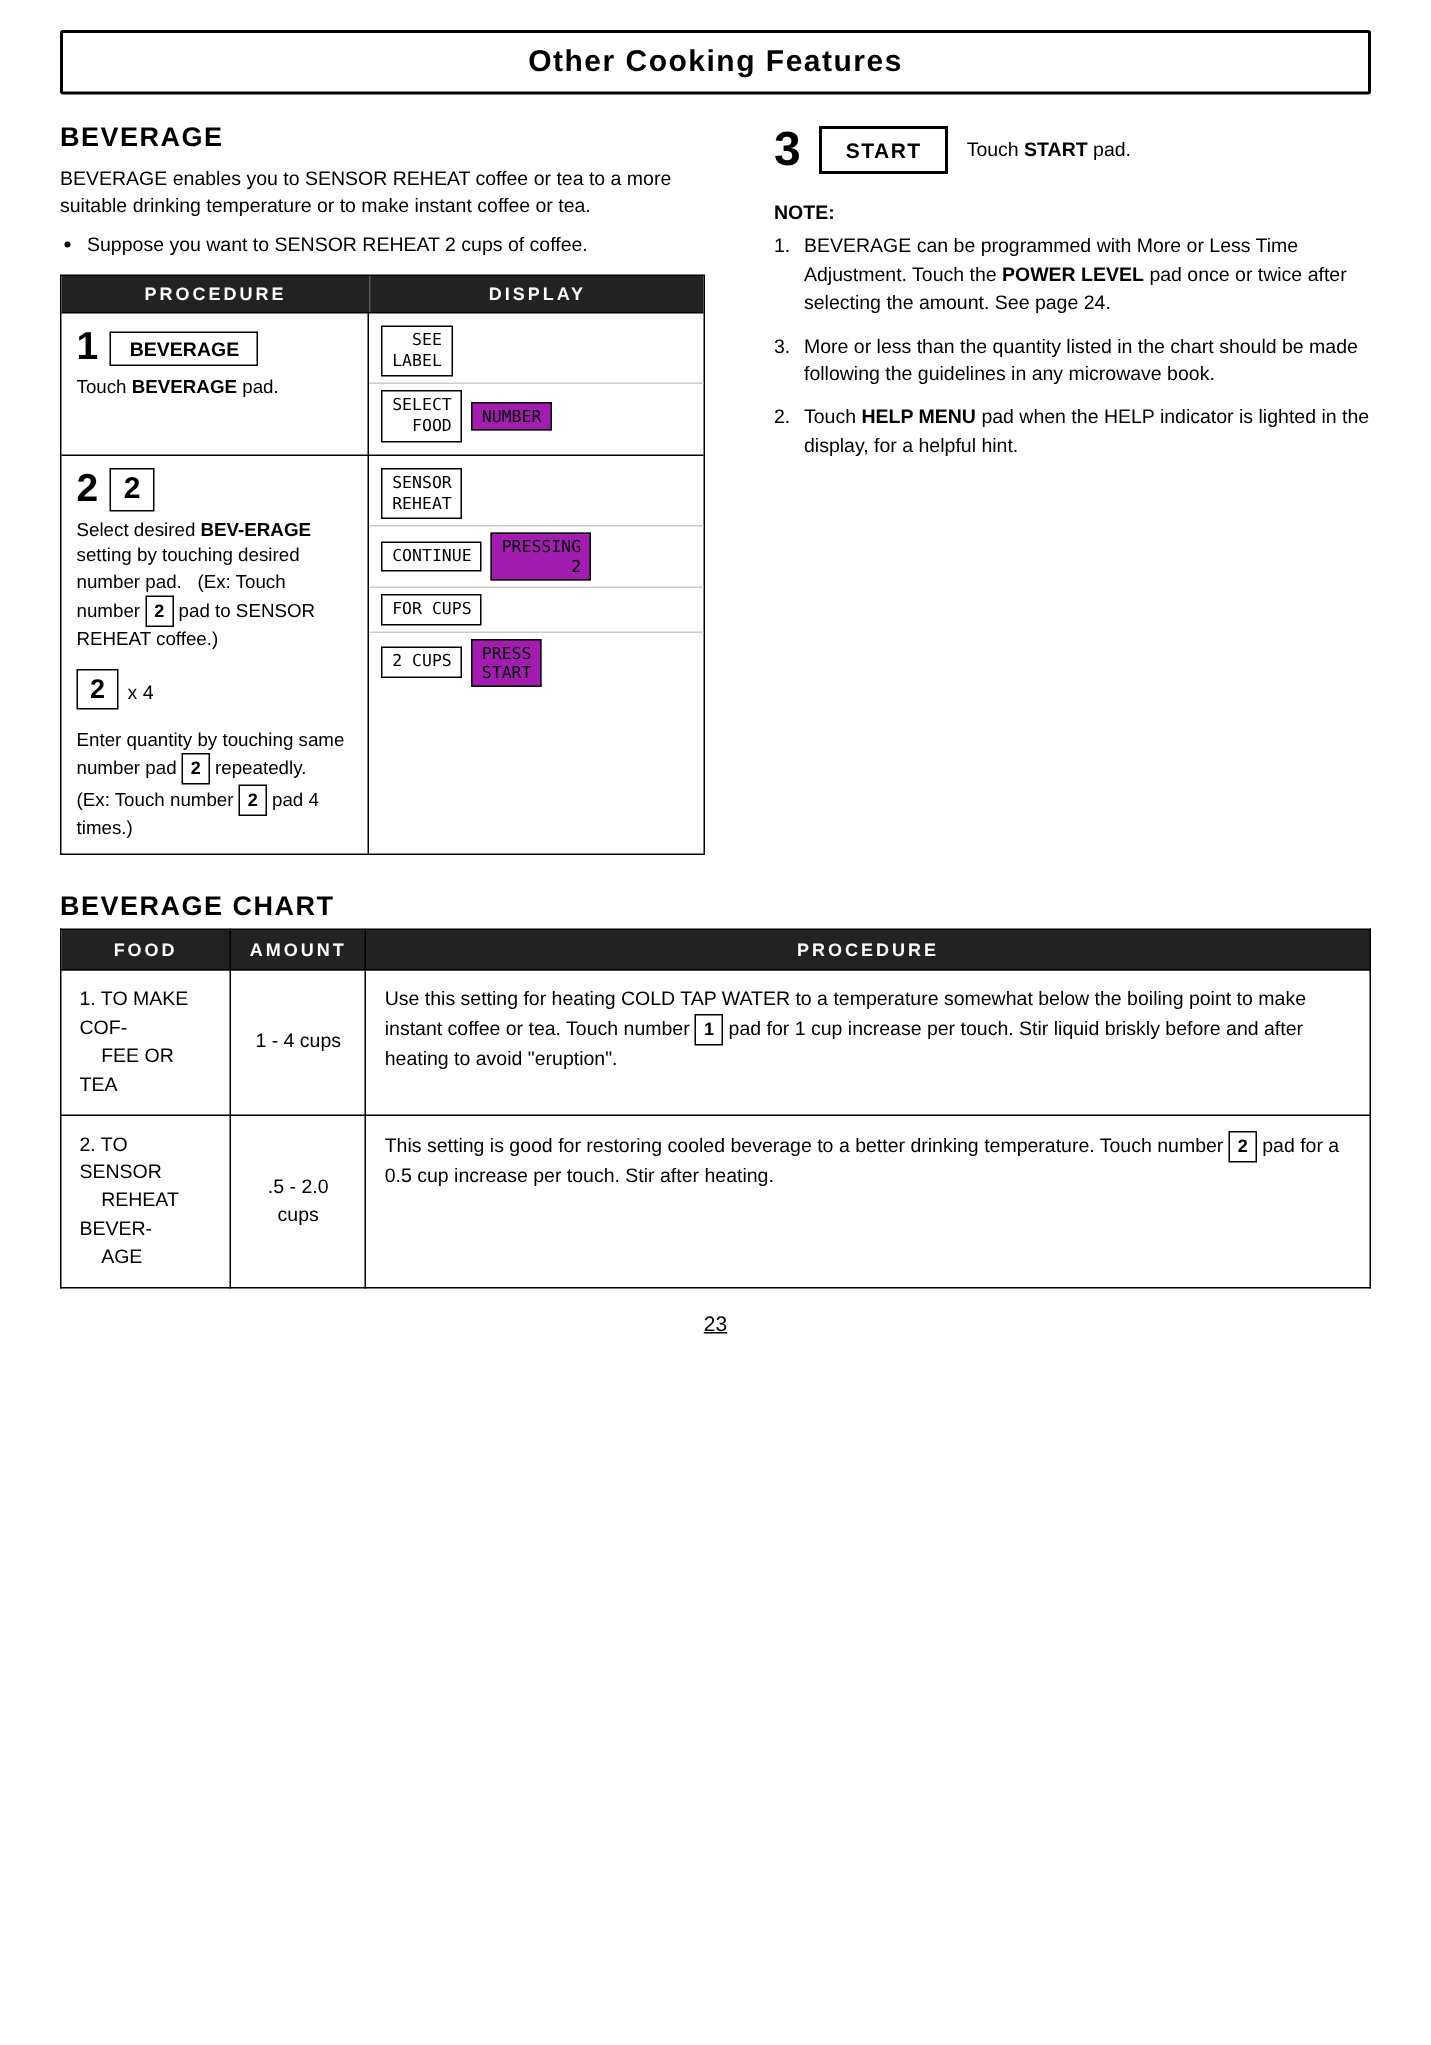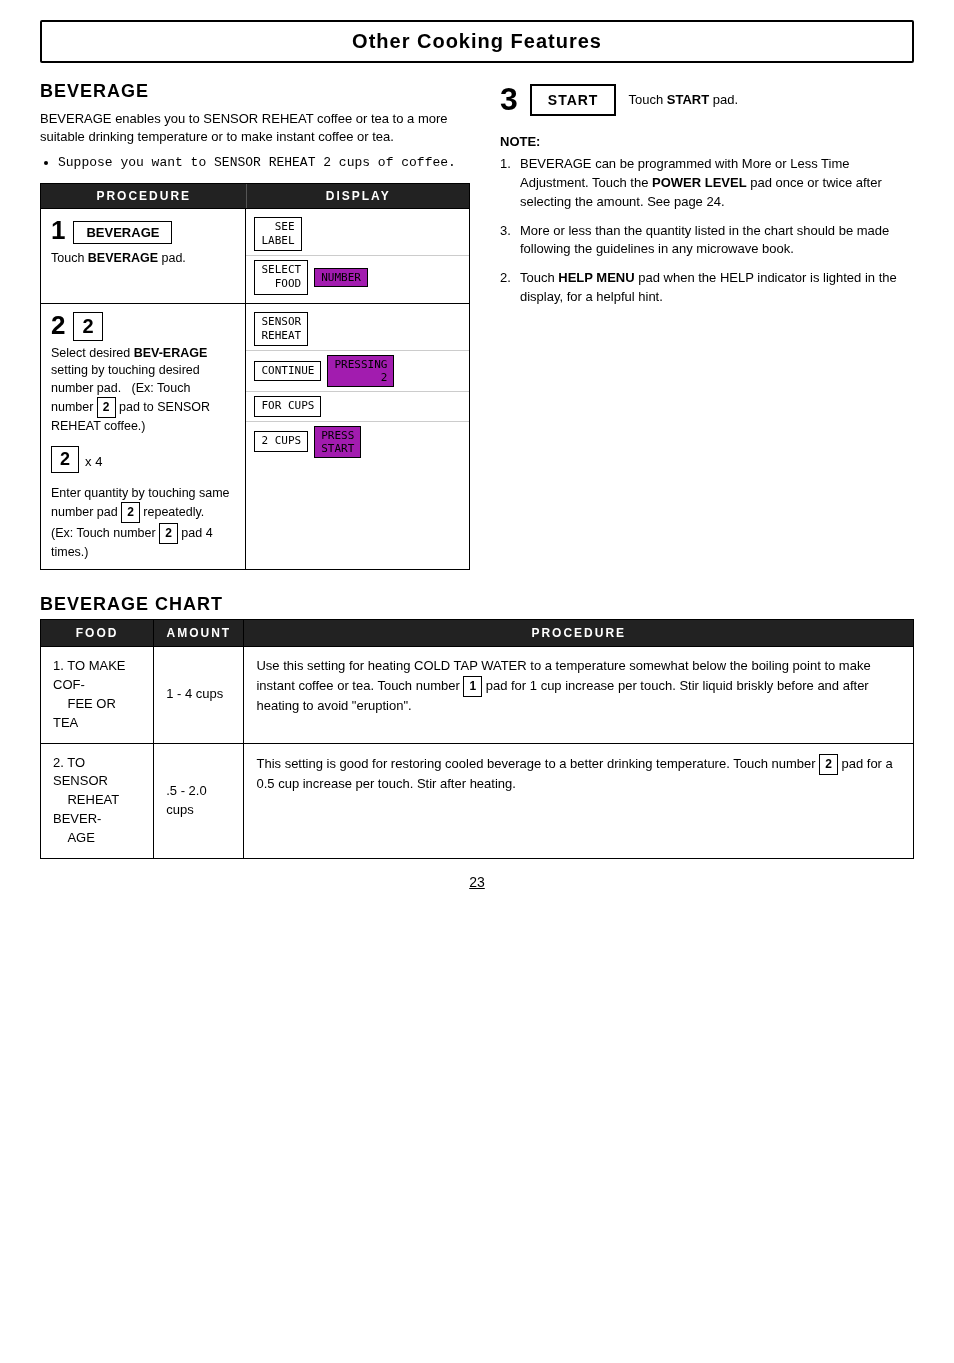--- a/index.html
+++ b/index.html
@@ -30,21 +30,21 @@
       font-size: 18px;
       font-weight: 900;
       letter-spacing: 1px;
       margin-bottom: 8px;
       text-transform: uppercase;
     }
 
     
     .two-col {
       display: flex;
-      gap: 30px;
+      gap: 46px;
       margin-bottom: 24px;
     }
     .left-col { flex: 0 0 430px; }
     .right-col { flex: 1; }
 
     
     .intro-text {
       font-size: 13px;
       margin-bottom: 8px;
       line-height: 1.4;
@@ -245,20 +245,21 @@
       vertical-align: top;
       font-size: 13px;
       line-height: 1.45;
     }
     .beverage-chart td.food-col {
       font-size: 13px;
       font-weight: normal;
       vertical-align: middle;
     }
     .beverage-chart td.amount-col {
+      text-align: center;
       vertical-align: middle;
     }
 
     
     .page-number {
       text-align: center;
       margin-top: 15px;
       font-size: 14px;
       text-decoration: underline;
     }
@@ -267,21 +268,21 @@
 <body>
 
 <div class="page-header">Other Cooking Features</div>
 
 <div class="two-col">
   <div class="left-col">
     <div class="section-title">BEVERAGE</div>
 
     <p class="intro-text">BEVERAGE enables you to SENSOR REHEAT coffee or tea to a more suitable drinking temperature or to make instant coffee or tea.</p>
 
-    <ul style="list-style:disc; padding-left:18px; margin-bottom:10px;font-family:Liberation Mono, monospace;">
+    <ul style="list-style:disc; padding-left:18px; margin-bottom:10px;">
       <li class="intro-text">Suppose you want to SENSOR REHEAT 2 cups of coffee.</li>
     </ul>
 
     <div class="proc-table">
       <div class="proc-table-header">
         <div class="col-proc">PROCEDURE</div>
         <div class="col-disp">DISPLAY</div>
       </div>
 
       <div class="step-row">

